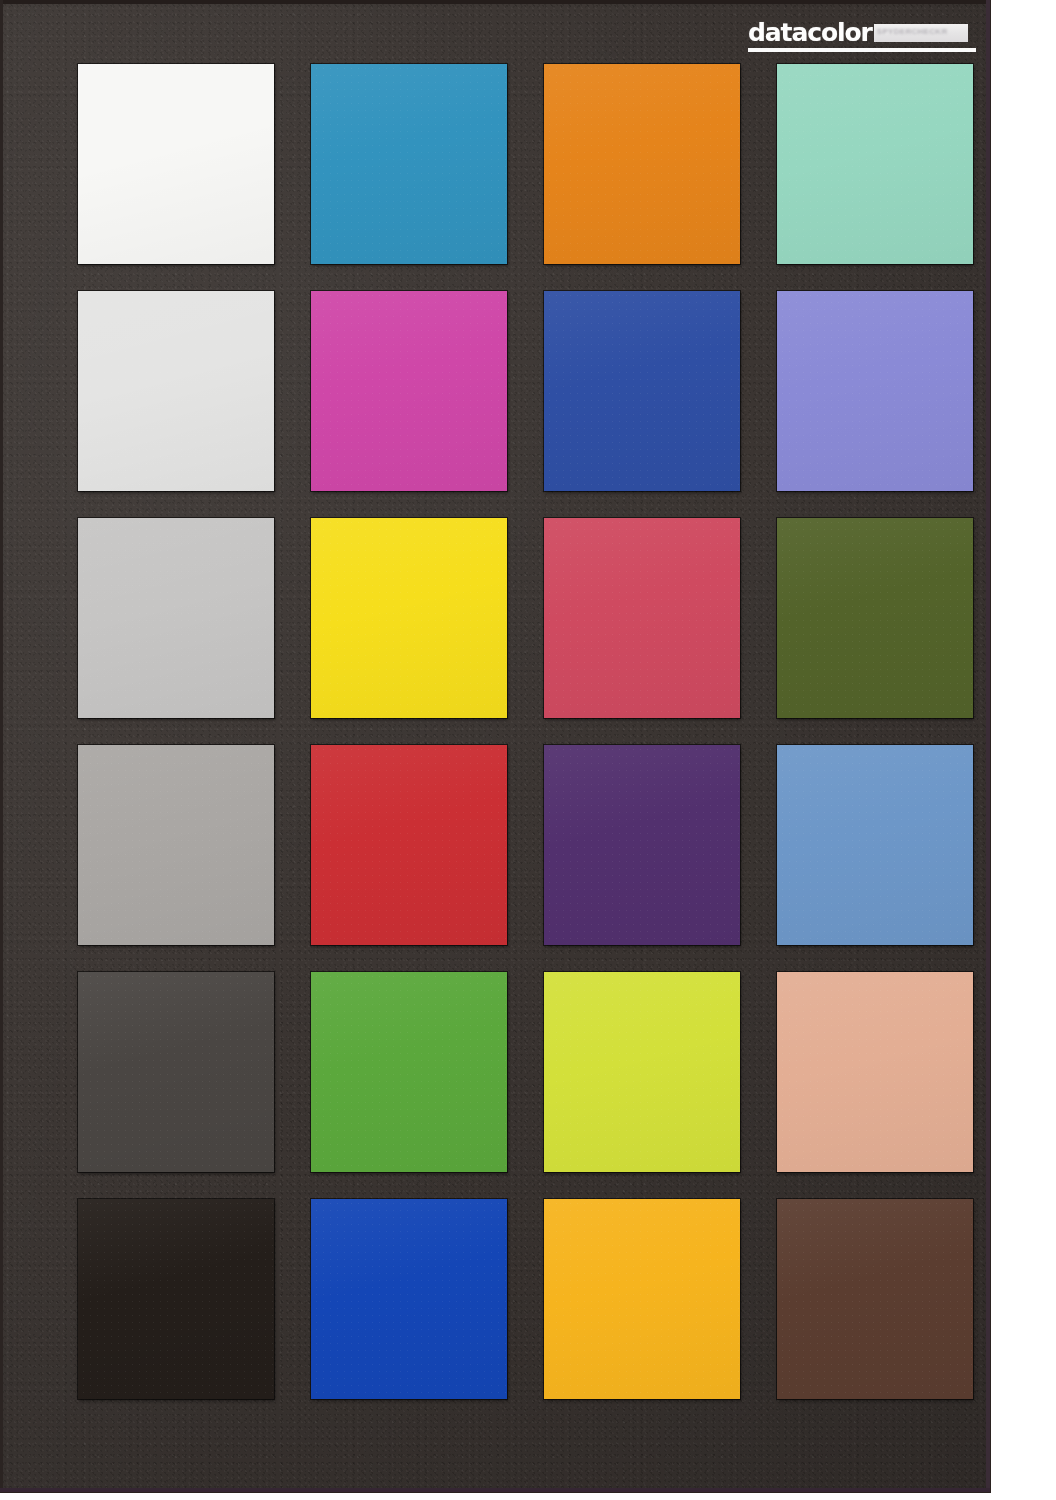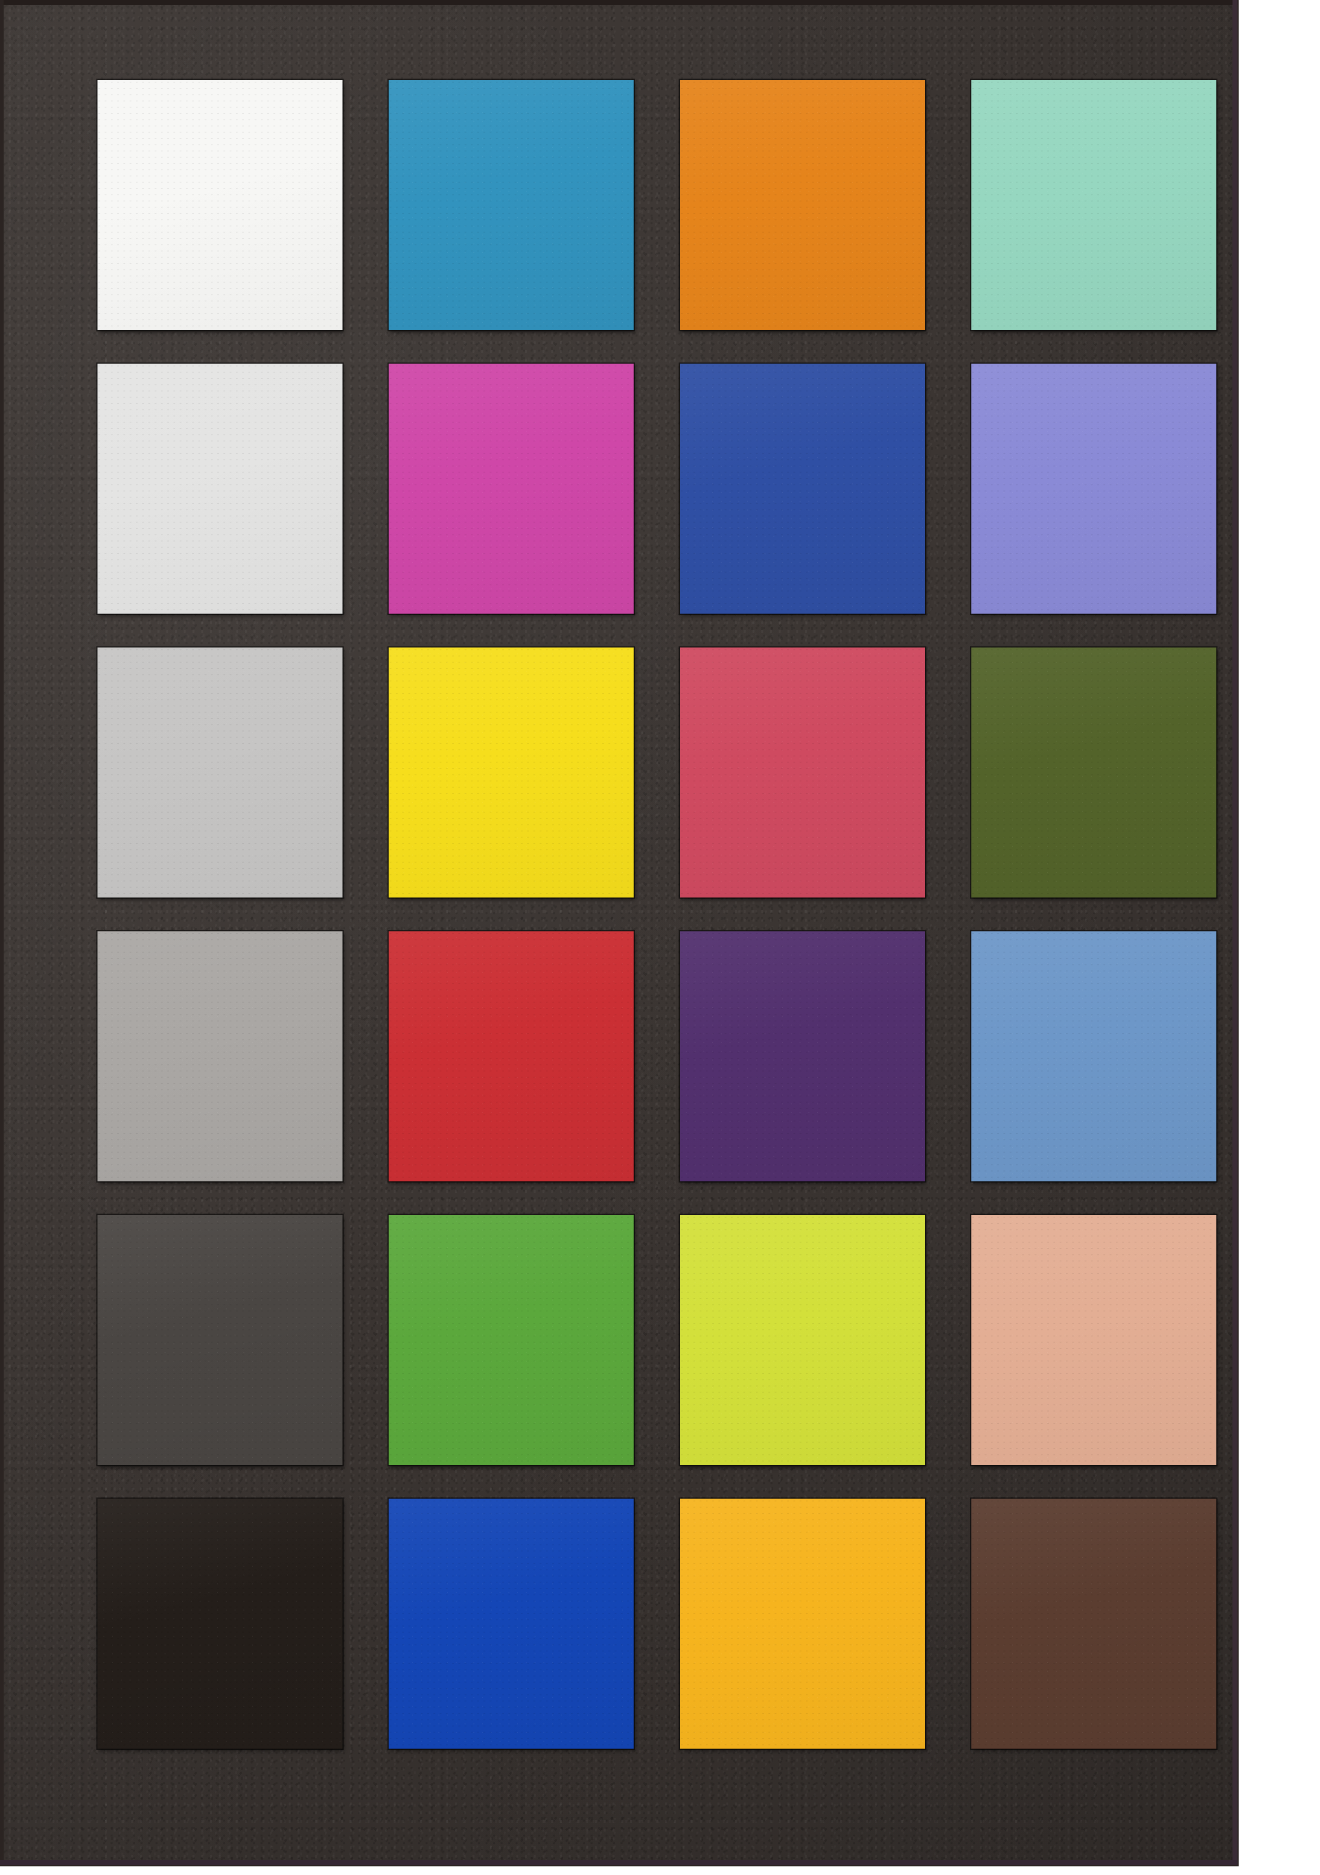--- a/index.html
+++ b/index.html
@@ -187,20 +187,29 @@
   <div id="card" style="background-color: rgb(57, 51, 48);">
 
     <div id="card-texture"></div>
     <div id="card-vignette"></div>
 
     <div id="card-edge-top" style="background-color: rgb(36, 29, 27);"></div>
     <div id="card-edge-left"></div>
     <div id="card-edge-right"></div>
     <div id="card-edge-bottom"></div>
 
+    <div id="brand">
+      <div id="brand-row">
+        <span id="brand-wordmark" style="color: rgb(253, 253, 253);">datacolor</span>
+        <span id="brand-plate">
+          <span id="brand-plate-text">SPYDERCHECKR</span>
+        </span>
+      </div>
+      <div id="brand-rule" style="background-color: rgb(251, 251, 251);"></div>
+    </div>
 
     <div id="patch-grid">
         <div class="patch" style="background-color: rgb(247, 247, 245);">
           <div class="patch-sheen"></div>
           <div class="patch-grain"></div>
         </div>
         <div class="patch" style="background-color: rgb(50, 147, 190);">
           <div class="patch-sheen"></div>
           <div class="patch-grain"></div>
         </div>

